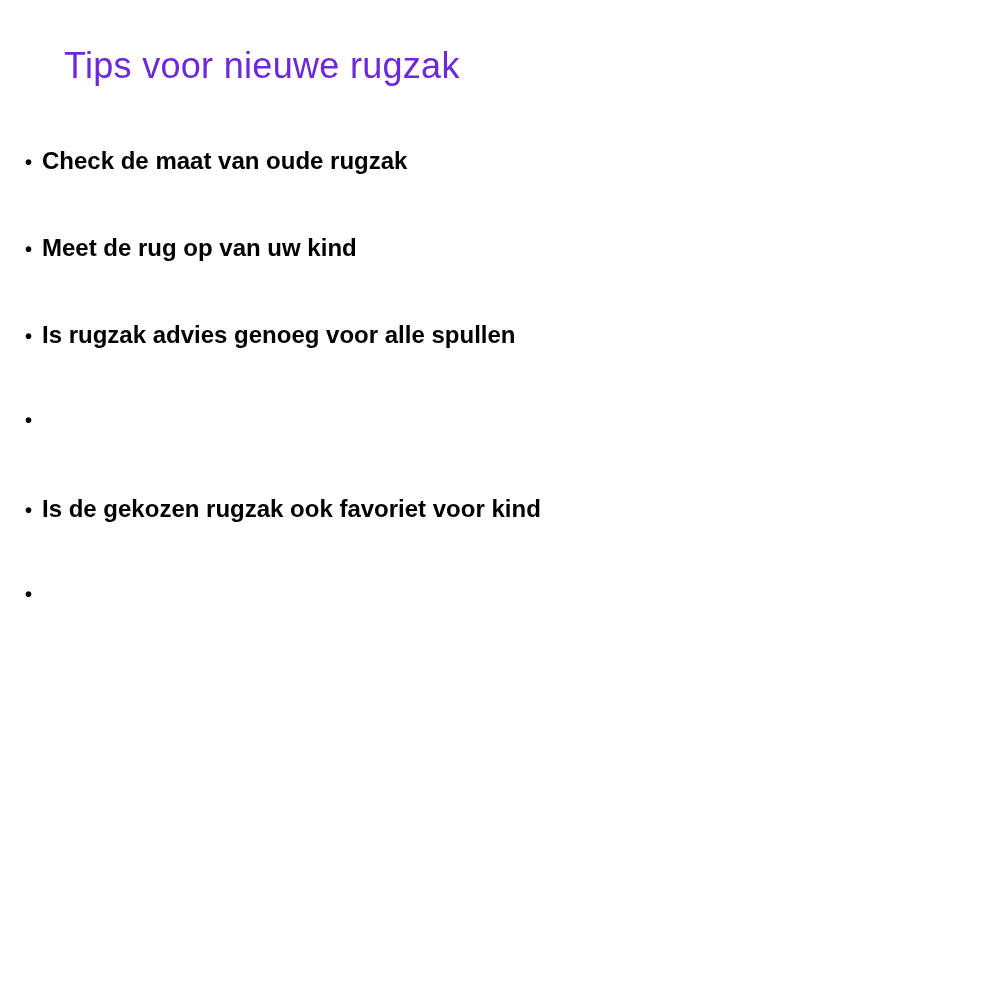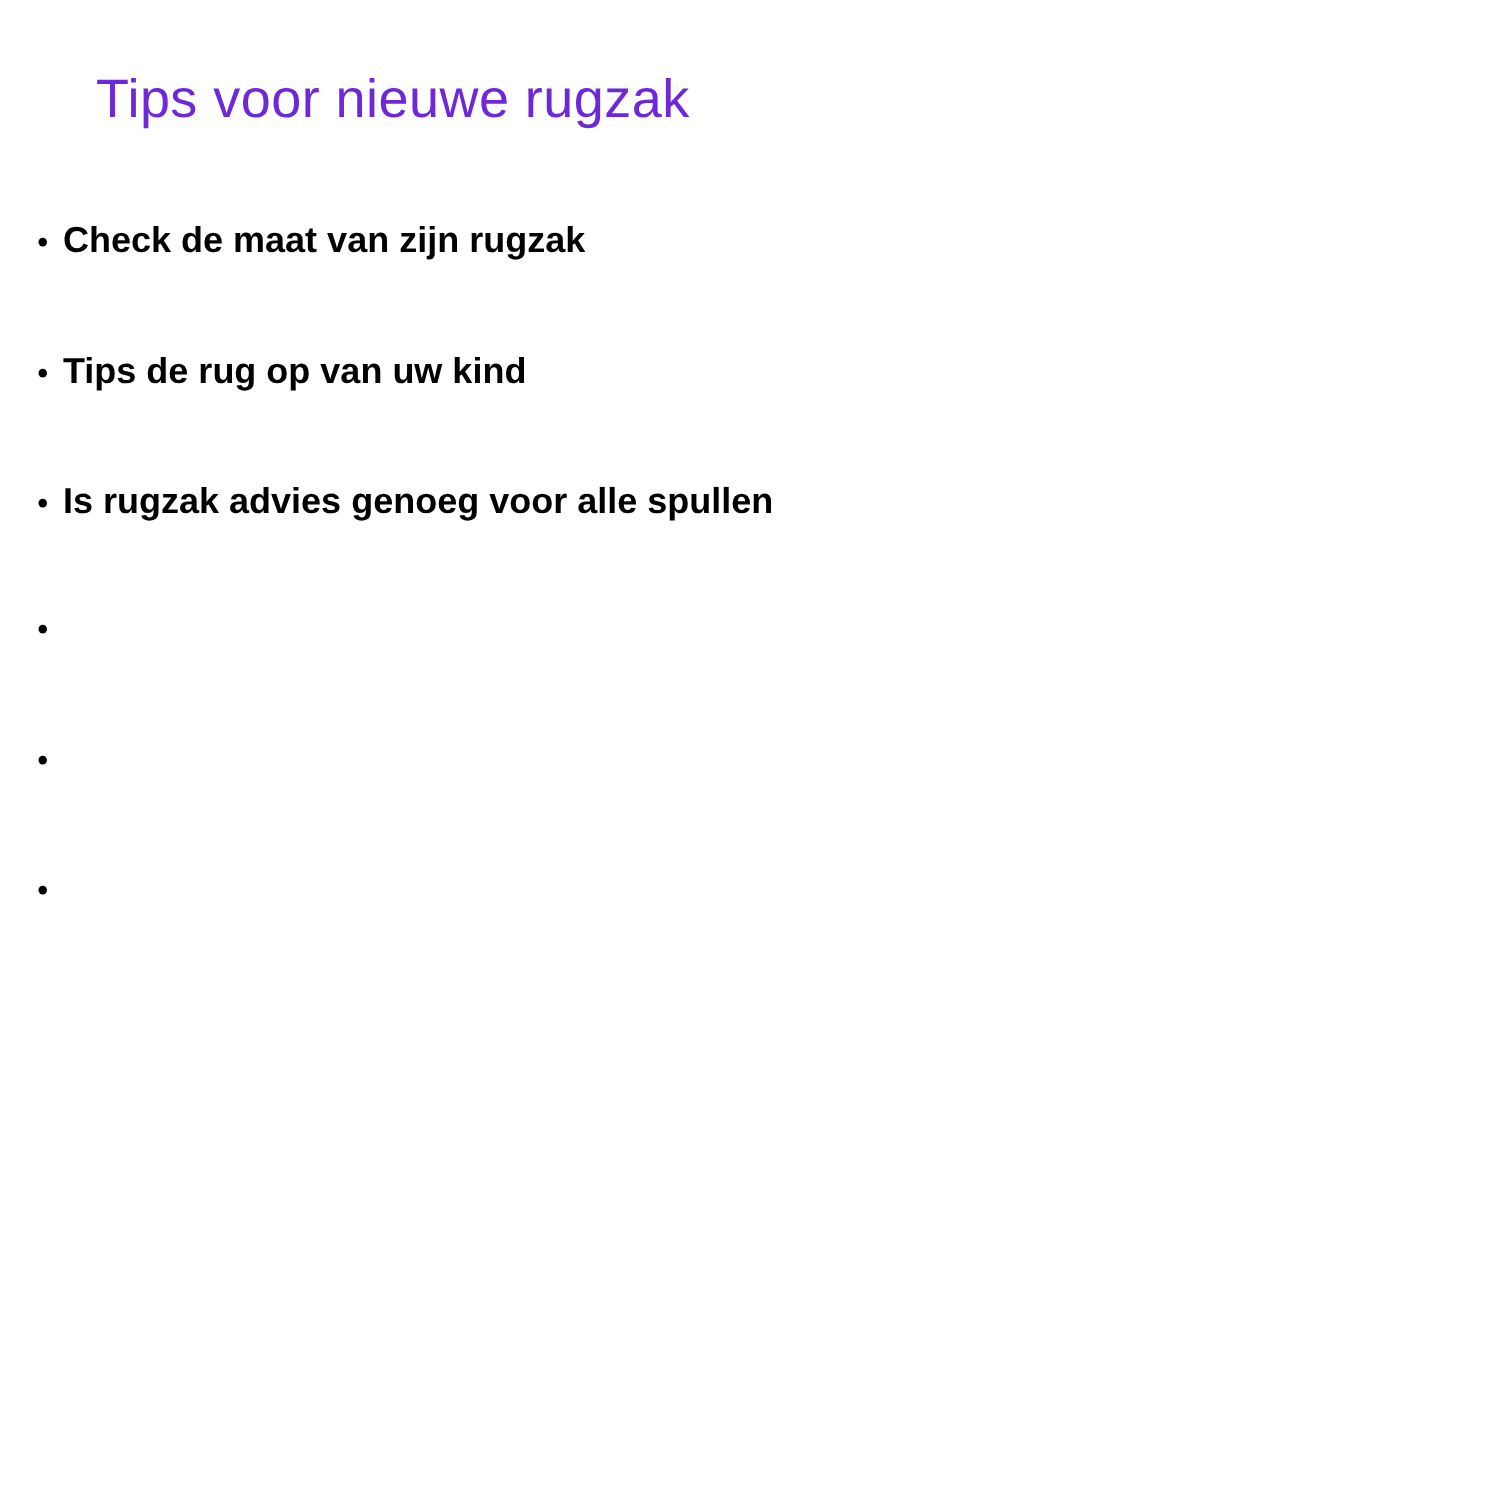--- a/index.html
+++ b/index.html
@@ -60,39 +60,40 @@
 <body>
 
 <div class="slide">
 
   <h1 class="slide-title">Tips voor nieuwe rugzak</h1>
 
   <ul class="bullet-list">
 
     <li class="bullet-item">
       <span class="bullet-dot">•</span>
-      <span class="bullet-text">Check de maat van zijn rugzak</span>
+      <span class="bullet-text">Check de maat van oude rugzak</span>
     </li>
 
     <li class="bullet-item">
       <span class="bullet-dot">•</span>
-      <span class="bullet-text">Tips de rug op van uw kind</span>
+      <span class="bullet-text">Meet de rug op van uw kind</span>
     </li>
 
     <li class="bullet-item">
       <span class="bullet-dot">•</span>
       <span class="bullet-text">Is rugzak advies genoeg voor alle spullen</span>
     </li>
 
     <li class="bullet-item">
       <span class="bullet-dot">•</span>
     </li>
 
     <li class="bullet-item">
       <span class="bullet-dot">•</span>
+      <span class="bullet-text">Is de gekozen rugzak ook favoriet voor kind</span>
     </li>
 
     <li class="bullet-item">
       <span class="bullet-dot">•</span>
     </li>
 
   </ul>
 </div>
 
 </body></html>

